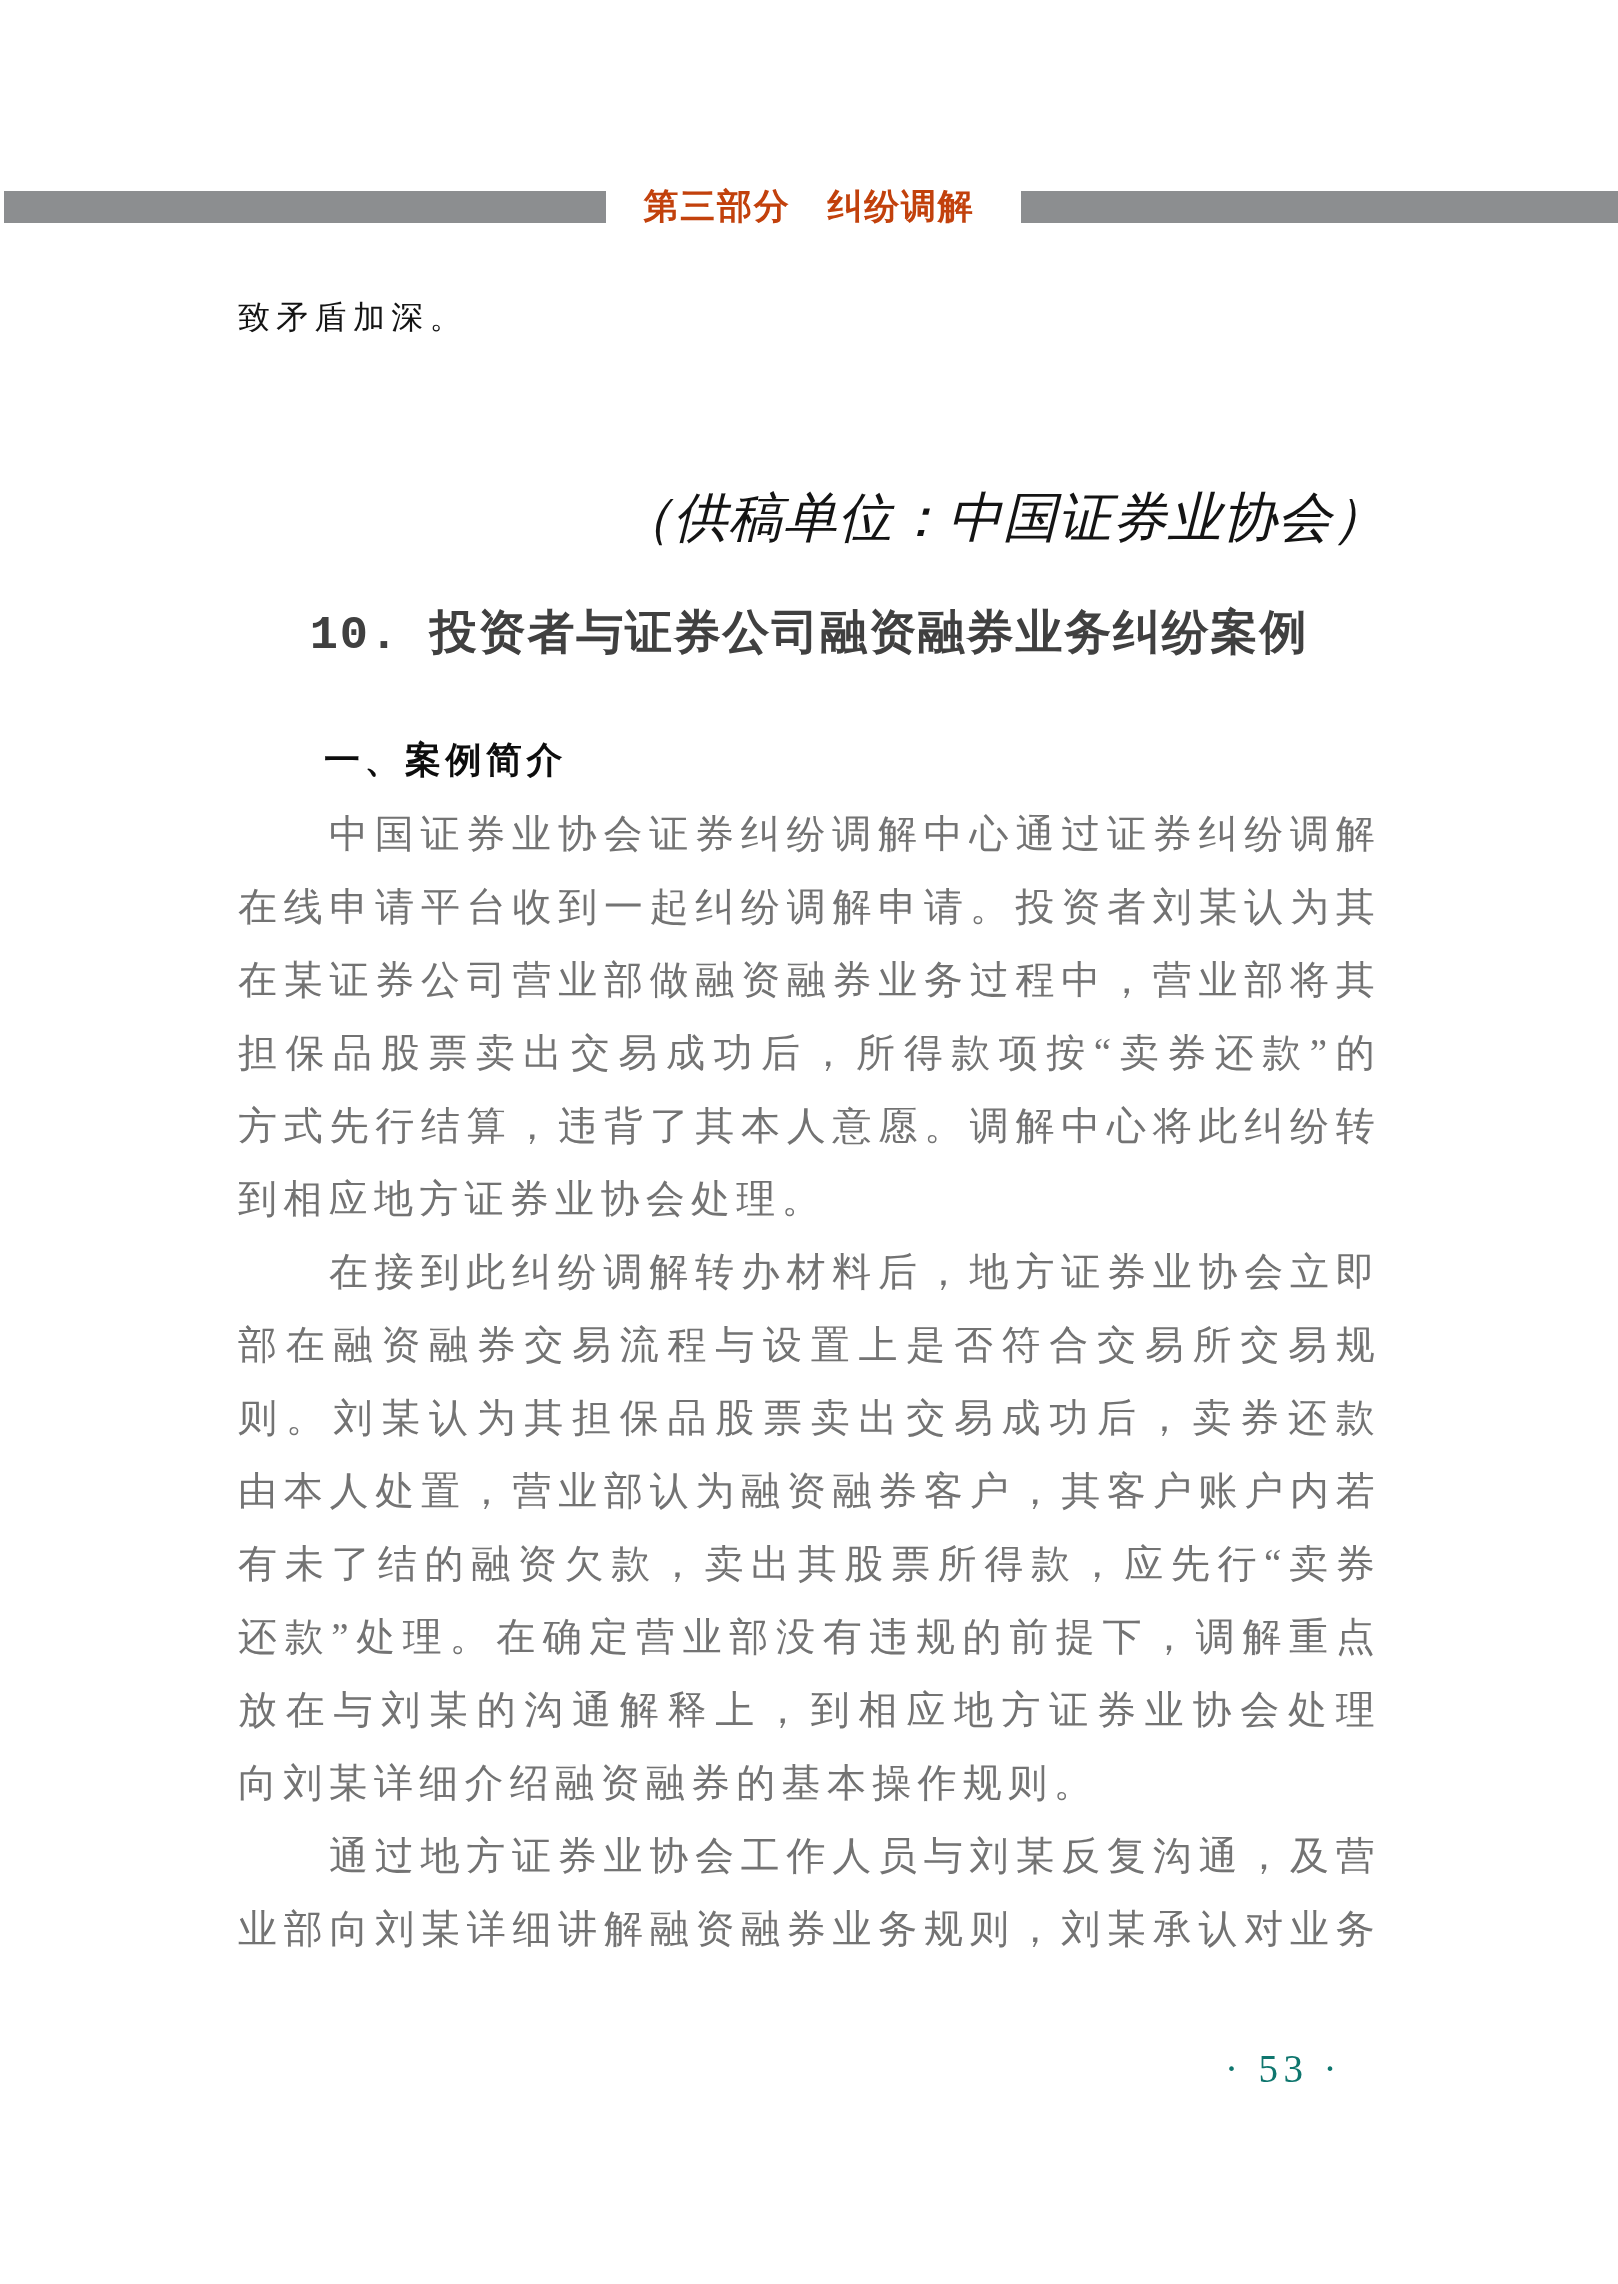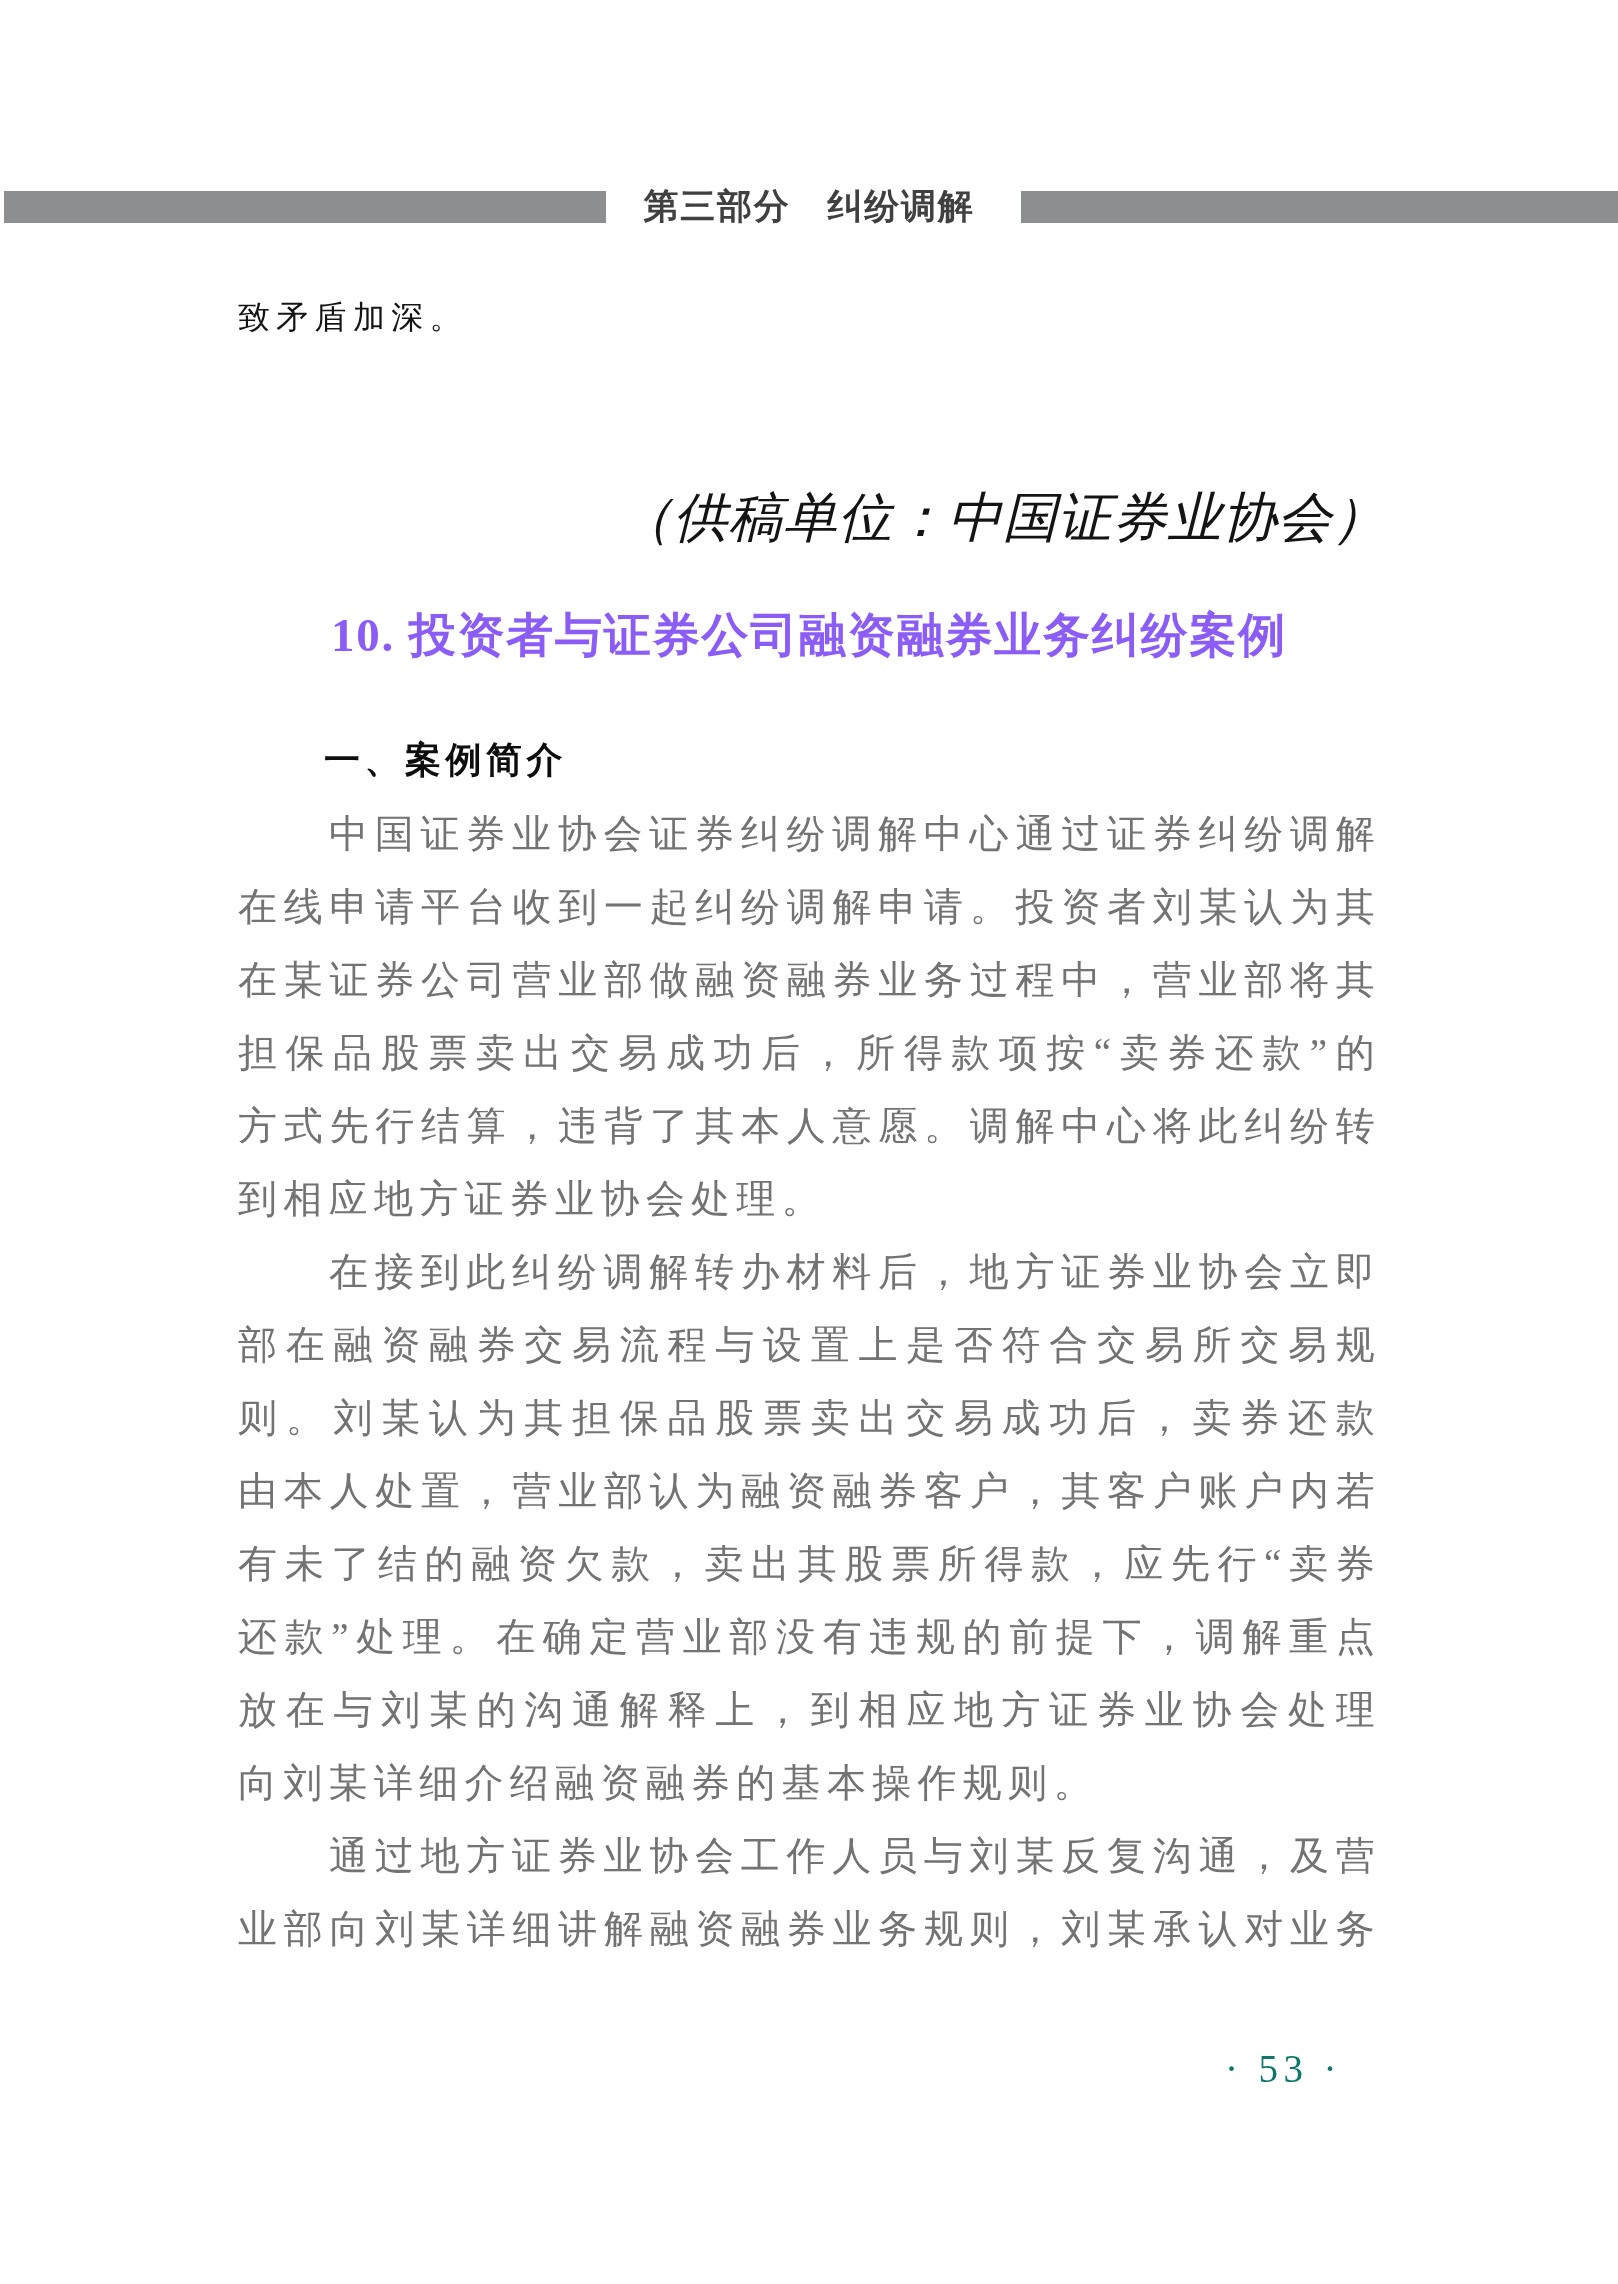--- a/index.html
+++ b/index.html
@@ -25,21 +25,21 @@
     position: absolute;
     top: 184px;
     left: 0;
     width: 100%;
     text-align: center;
     font-family: "Liberation Sans", "DejaVu Sans", sans-serif;
     font-weight: bold;
     font-size: 35px;
     line-height: 43px;
     letter-spacing: 1.8px;
-    color: #404040;
+    color: #c2410c;
   }
   
   .carryover {
     position: absolute;
     left: 238px;
     top: 292px;
     font-size: 32px;
     letter-spacing: 6.3px;
     line-height: 50px;
   }
@@ -54,26 +54,26 @@
     line-height: 54px;
     margin-top: 43px;
   }
   
   .chapter-heading {
     position: absolute;
     top: 607px;
     left: 0;
     width: 100%;
     text-align: center;
-    font-family: Liberation Serif, serif;
+    font-family: Liberation Mono, monospace;
     font-weight: bold;
     font-size: 47px;
     line-height: 57px;
     letter-spacing: 1.8px;
-    color: #8b5cf6;
+    color: #404040;
   }
   
   .sub-heading {
     position: absolute;
     left: 324px;
     top: 733px;
     font-weight: bold;
     font-size: 36px;
     line-height: 54px;
     letter-spacing: 4.5px;

